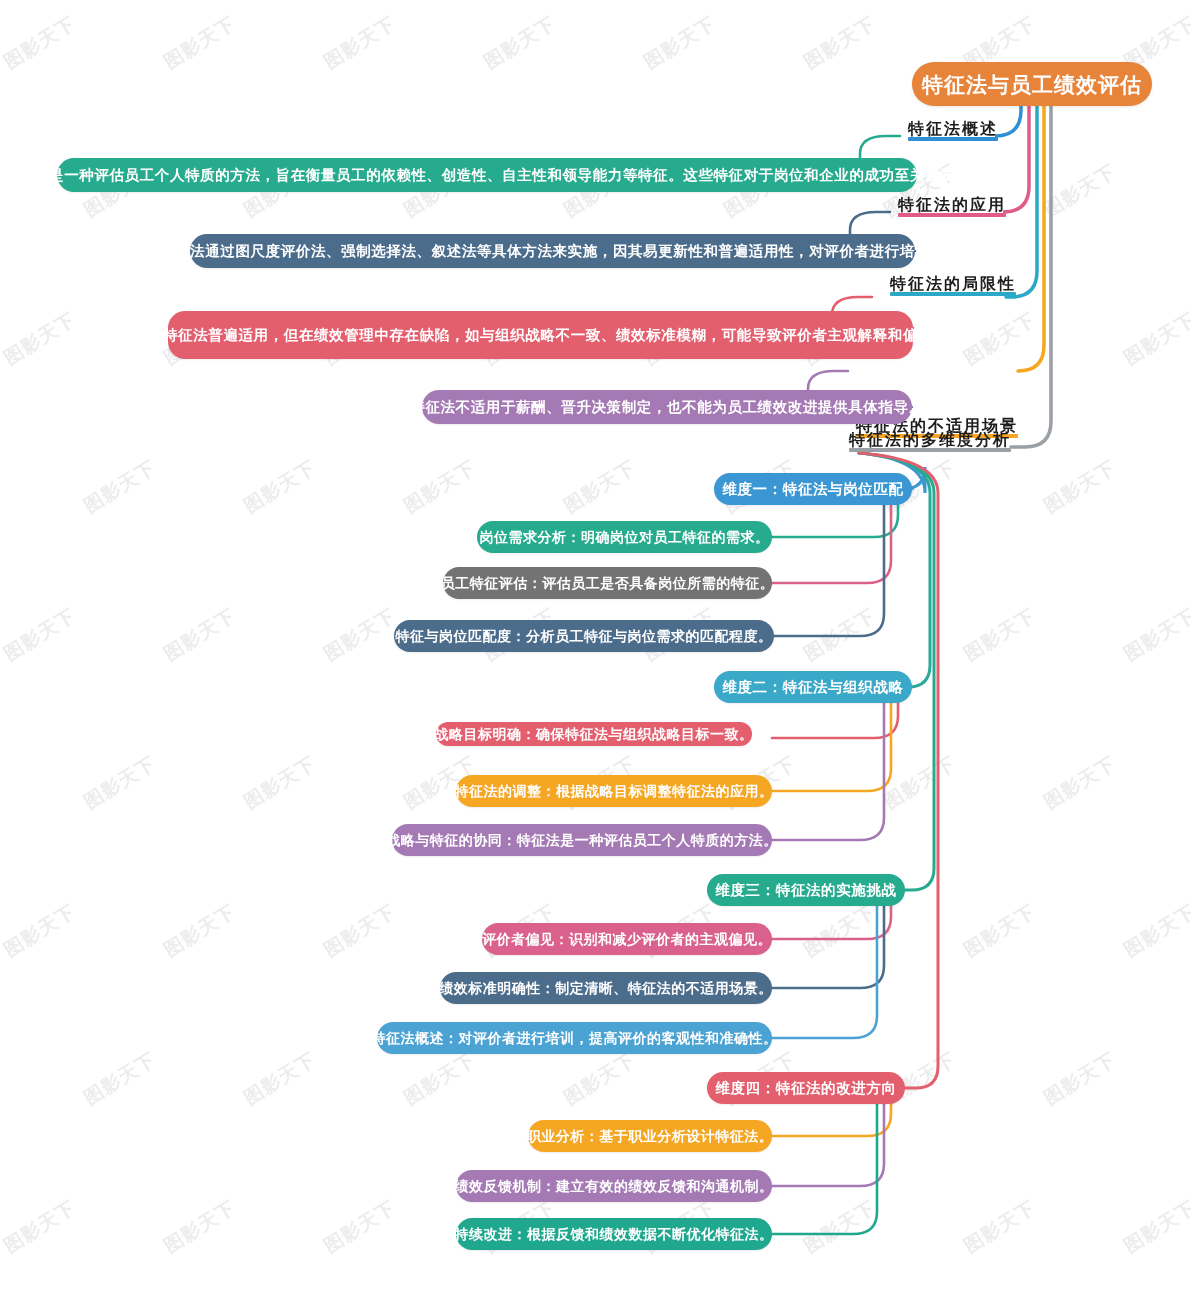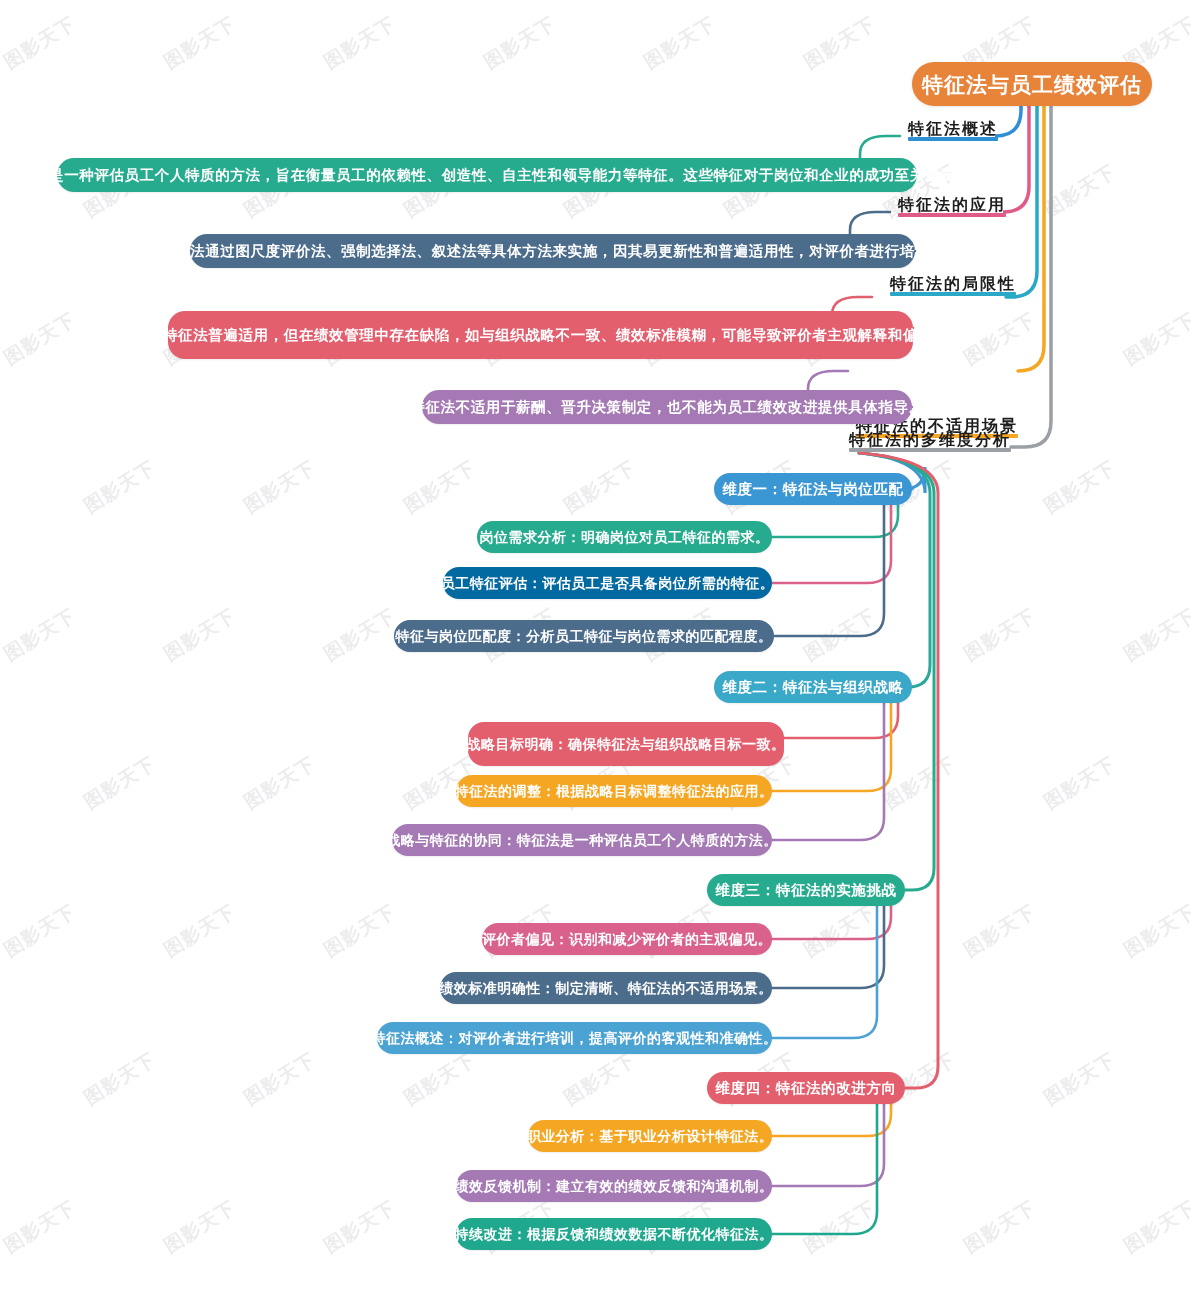--- a/index.html
+++ b/index.html
@@ -321,24 +321,24 @@
       <div class="node leaf" style="left: 57px; top: 158px; width: 860px; height: 34px; background: rgb(39, 171, 142);">特征法是一种评估员工个人特质的方法，旨在衡量员工的依赖性、创造性、自主性和领导能力等特征。这些特征对于岗位和企业的成功至关重要。</div>
       <div class="branch-label" style="left: 898px; top: 196px;">特征法的应用<span class="underline" style="background: rgb(224, 90, 138);"></span></div>
       <div class="node leaf" style="left: 190px; top: 234px; width: 725px; height: 34px; background: rgb(76, 108, 140);">特征法通过图尺度评价法、强制选择法、叙述法等具体方法来实施，因其易更新性和普遍适用性，对评价者进行培训。</div>
       <div class="branch-label" style="left: 880px; top: 275px; margin-left: 10px;">特征法的局限性<span class="underline" style="background: rgb(41, 168, 200);"></span></div>
       <div class="node leaf" style="left: 168px; top: 311px; width: 745px; height: 48px; background: rgb(227, 95, 110);">尽管特征法普遍适用，但在绩效管理中存在缺陷，如与组织战略不一致、绩效标准模糊，可能导致评价者主观解释和偏见。</div>
       <div class="branch-label" style="left: 856px; top: 369px; margin-top: 48px;">特征法的不适用场景<span class="underline" style="background: rgb(245, 166, 35);"></span></div>
       <div class="node leaf" style="left: 422px; top: 390px; width: 490px; height: 34px; background: rgb(164, 121, 180);">特征法不适用于薪酬、晋升决策制定，也不能为员工绩效改进提供具体指导。</div>
       <div class="branch-label" style="left: 849px; top: 431px;">特征法的多维度分析<span class="underline" style="background: rgb(154, 160, 166);"></span></div>
       <div class="node dim" style="left: 714px; top: 473px; width: 198px; height: 32px; background: rgb(59, 151, 211); text-align: right;">维度一：特征法与岗位匹配</div>
       <div class="node sub" style="left: 477px; top: 521px; width: 295px; height: 32px; background: rgb(39, 171, 142);">岗位需求分析：明确岗位对员工特征的需求。</div>
-      <div class="node sub" style="left: 443px; top: 567px; width: 329px; height: 32px; background: #0369a1;">员工特征评估：评估员工是否具备岗位所需的特征。</div>
+      <div class="node sub" style="left: 443px; top: 567px; width: 329px; height: 32px; background: #737373;">员工特征评估：评估员工是否具备岗位所需的特征。</div>
       <div class="node sub" style="left: 394px; top: 620px; width: 380px; height: 32px; background: rgb(76, 108, 140);">特征与岗位匹配度：分析员工特征与岗位需求的匹配程度。</div>
       <div class="node dim" style="left: 714px; top: 671px; width: 198px; height: 32px; background: rgb(58, 168, 200);">维度二：特征法与组织战略</div>
-      <div class="node sub" style="left: 468px; top: 722px; width: 316px; height: 44px; background: rgb(227, 95, 110);">战略目标明确：确保特征法与组织战略目标一致。</div>
+      <div class="node sub" style="left: 436px; top: 722px; width: 316px; height: 24px; background: rgb(227, 95, 110);">战略目标明确：确保特征法与组织战略目标一致。</div>
       <div class="node sub" style="left: 456px; top: 775px; width: 316px; height: 32px; background: rgb(245, 166, 35);">特征法的调整：根据战略目标调整特征法的应用。</div>
       <div class="node sub" style="left: 392px; top: 824px; width: 380px; height: 32px; background: rgb(164, 121, 180);">战略与特征的协同：特征法是一种评估员工个人特质的方法。</div>
       <div class="node dim" style="left: 707px; top: 874px; width: 198px; height: 32px; background: rgb(39, 171, 142);">维度三：特征法的实施挑战</div>
       <div class="node sub" style="left: 482px; top: 923px; width: 290px; height: 32px; background: rgb(217, 97, 139);">评价者偏见：识别和减少评价者的主观偏见。</div>
       <div class="node sub" style="left: 440px; top: 972px; width: 332px; height: 32px; background: rgb(76, 108, 140);">绩效标准明确性：制定清晰、特征法的不适用场景。</div>
       <div class="node sub" style="left: 377px; top: 1022px; width: 395px; height: 32px; background: rgb(75, 163, 211);">特征法概述：对评价者进行培训，提高评价的客观性和准确性。</div>
       <div class="node dim" style="left: 707px; top: 1072px; width: 198px; height: 32px; background: rgb(227, 95, 110);">维度四：特征法的改进方向</div>
       <div class="node sub" style="left: 528px; top: 1120px; width: 244px; height: 32px; background: rgb(245, 166, 35);">职业分析：基于职业分析设计特征法。</div>
       <div class="node sub" style="left: 456px; top: 1170px; width: 316px; height: 32px; background: rgb(164, 121, 180);">绩效反馈机制：建立有效的绩效反馈和沟通机制。</div>
       <div class="node sub" style="left: 456px; top: 1218px; width: 316px; height: 32px; background: rgb(31, 168, 142);">持续改进：根据反馈和绩效数据不断优化特征法。</div>

